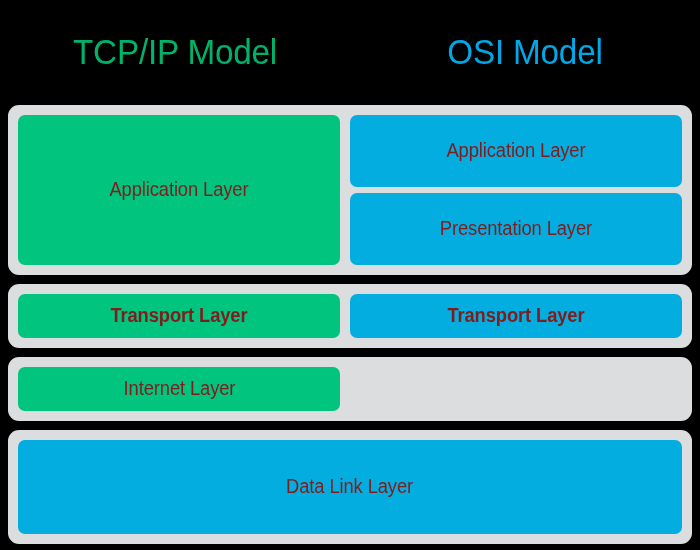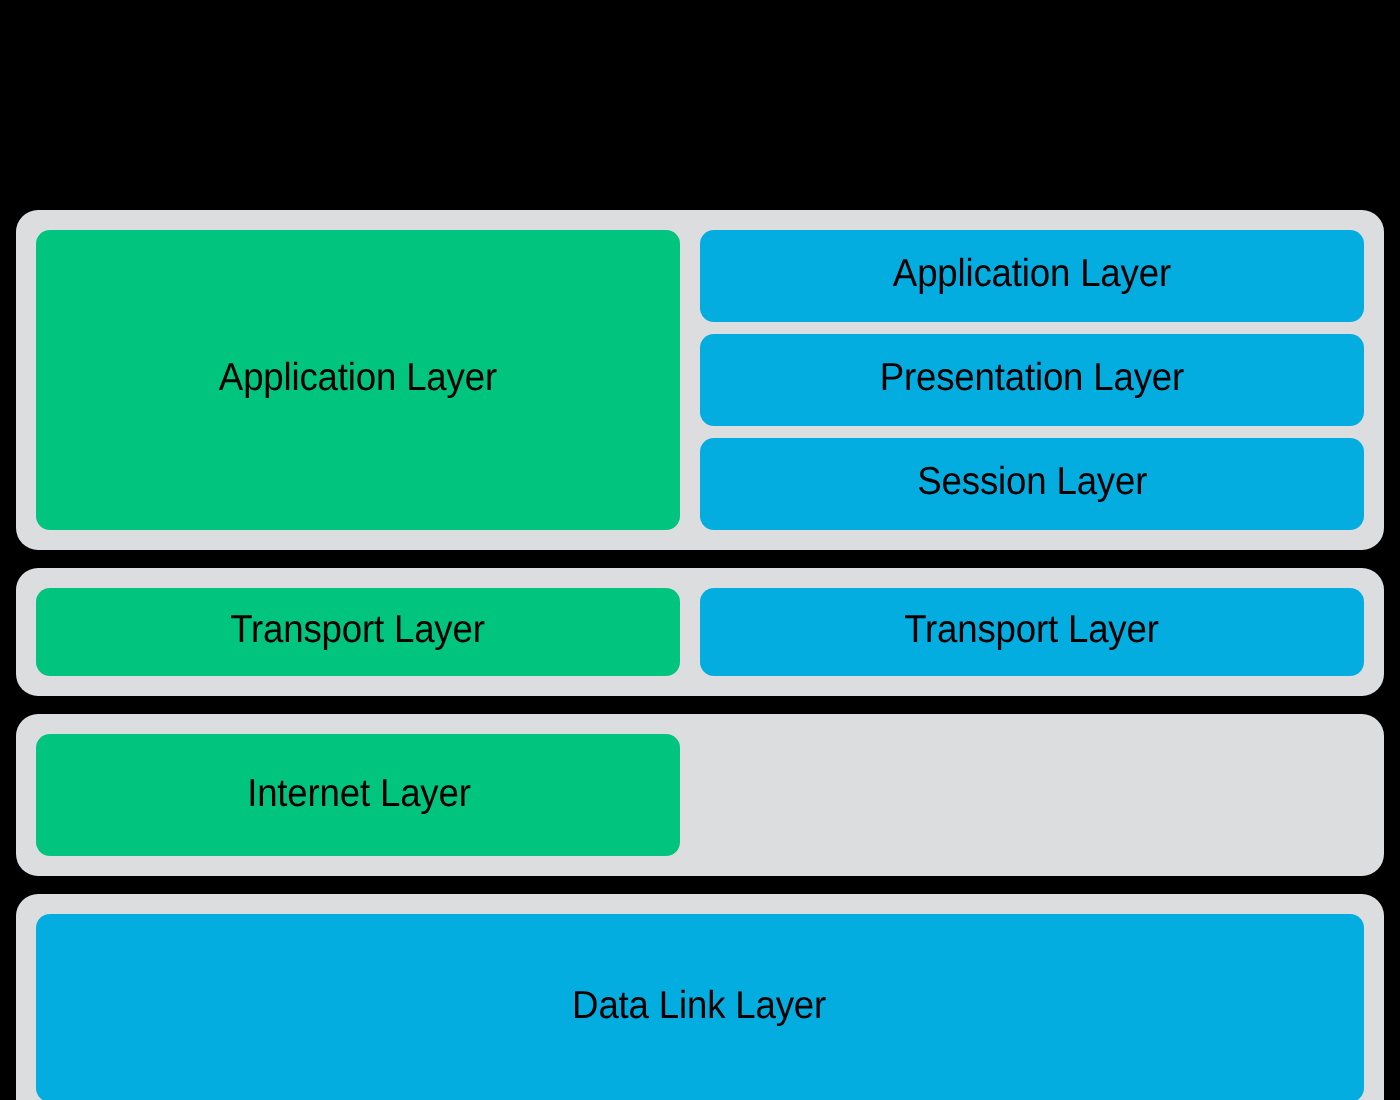--- a/index.html
+++ b/index.html
@@ -75,66 +75,67 @@
     display: flex;
     flex-direction: column;
     gap: 6px;
   }
 
   .layer {
     border-radius: 7px;
     display: flex;
     align-items: center;
     justify-content: center;
-    color: #000000;
+    color: #7f1d1d;
     font-size: 19.5px;
     line-height: 1;
     letter-spacing: -0.1px;
     text-align: center;
     transform-origin: center;
     white-space: nowrap;
   }
   .layer span { transform: scaleX(0.94); display: inline-block; }
 
   .layer.green { background: #01c47e; }
   .layer.blue  { background: #04ade0; }
 
   
   .h-full { flex: 1 1 auto; }
   .h-sub  { flex: 1 1 0; min-height: 0; }
 
   
   .g-app   .col-left, .g-app   .col-right { height: 150px; }
-  .g-trans .col-left, .g-trans .col-right { height: 44px;  }
-  .g-inet  .col-left, .g-inet  .col-right { height: 61px;  }
+  .g-trans .col-left, .g-trans .col-right { height: 44px; font-weight: bold;  }
+  .g-inet  .col-left, .g-inet  .col-right { height: 44px;  }
   .g-net   .col-left, .g-net   .col-right { height: 94px;  }
 </style>
 </head>
 <body>
 
 <div id="diagram">
 
+  <div class="titles">
+    <div class="title title-tcp">TCP/IP Model</div>
+    <div class="title title-osi">OSI Model</div>
+  </div>
 
   <div class="stack">
 
     <div class="group g-app">
       <div class="col-left">
         <div class="layer green h-full">
           <span>Application Layer</span>
         </div>
       </div>
       <div class="col-right">
         <div class="layer blue h-sub">
           <span>Application Layer</span>
         </div>
         <div class="layer blue h-sub">
           <span>Presentation Layer</span>
-        </div>
-        <div class="layer blue h-sub">
-          <span>Session Layer</span>
         </div>
       </div>
     </div>
 
     <div class="group g-trans">
       <div class="col-left">
         <div class="layer green h-full">
           <span>Transport Layer</span>
         </div>
       </div>

